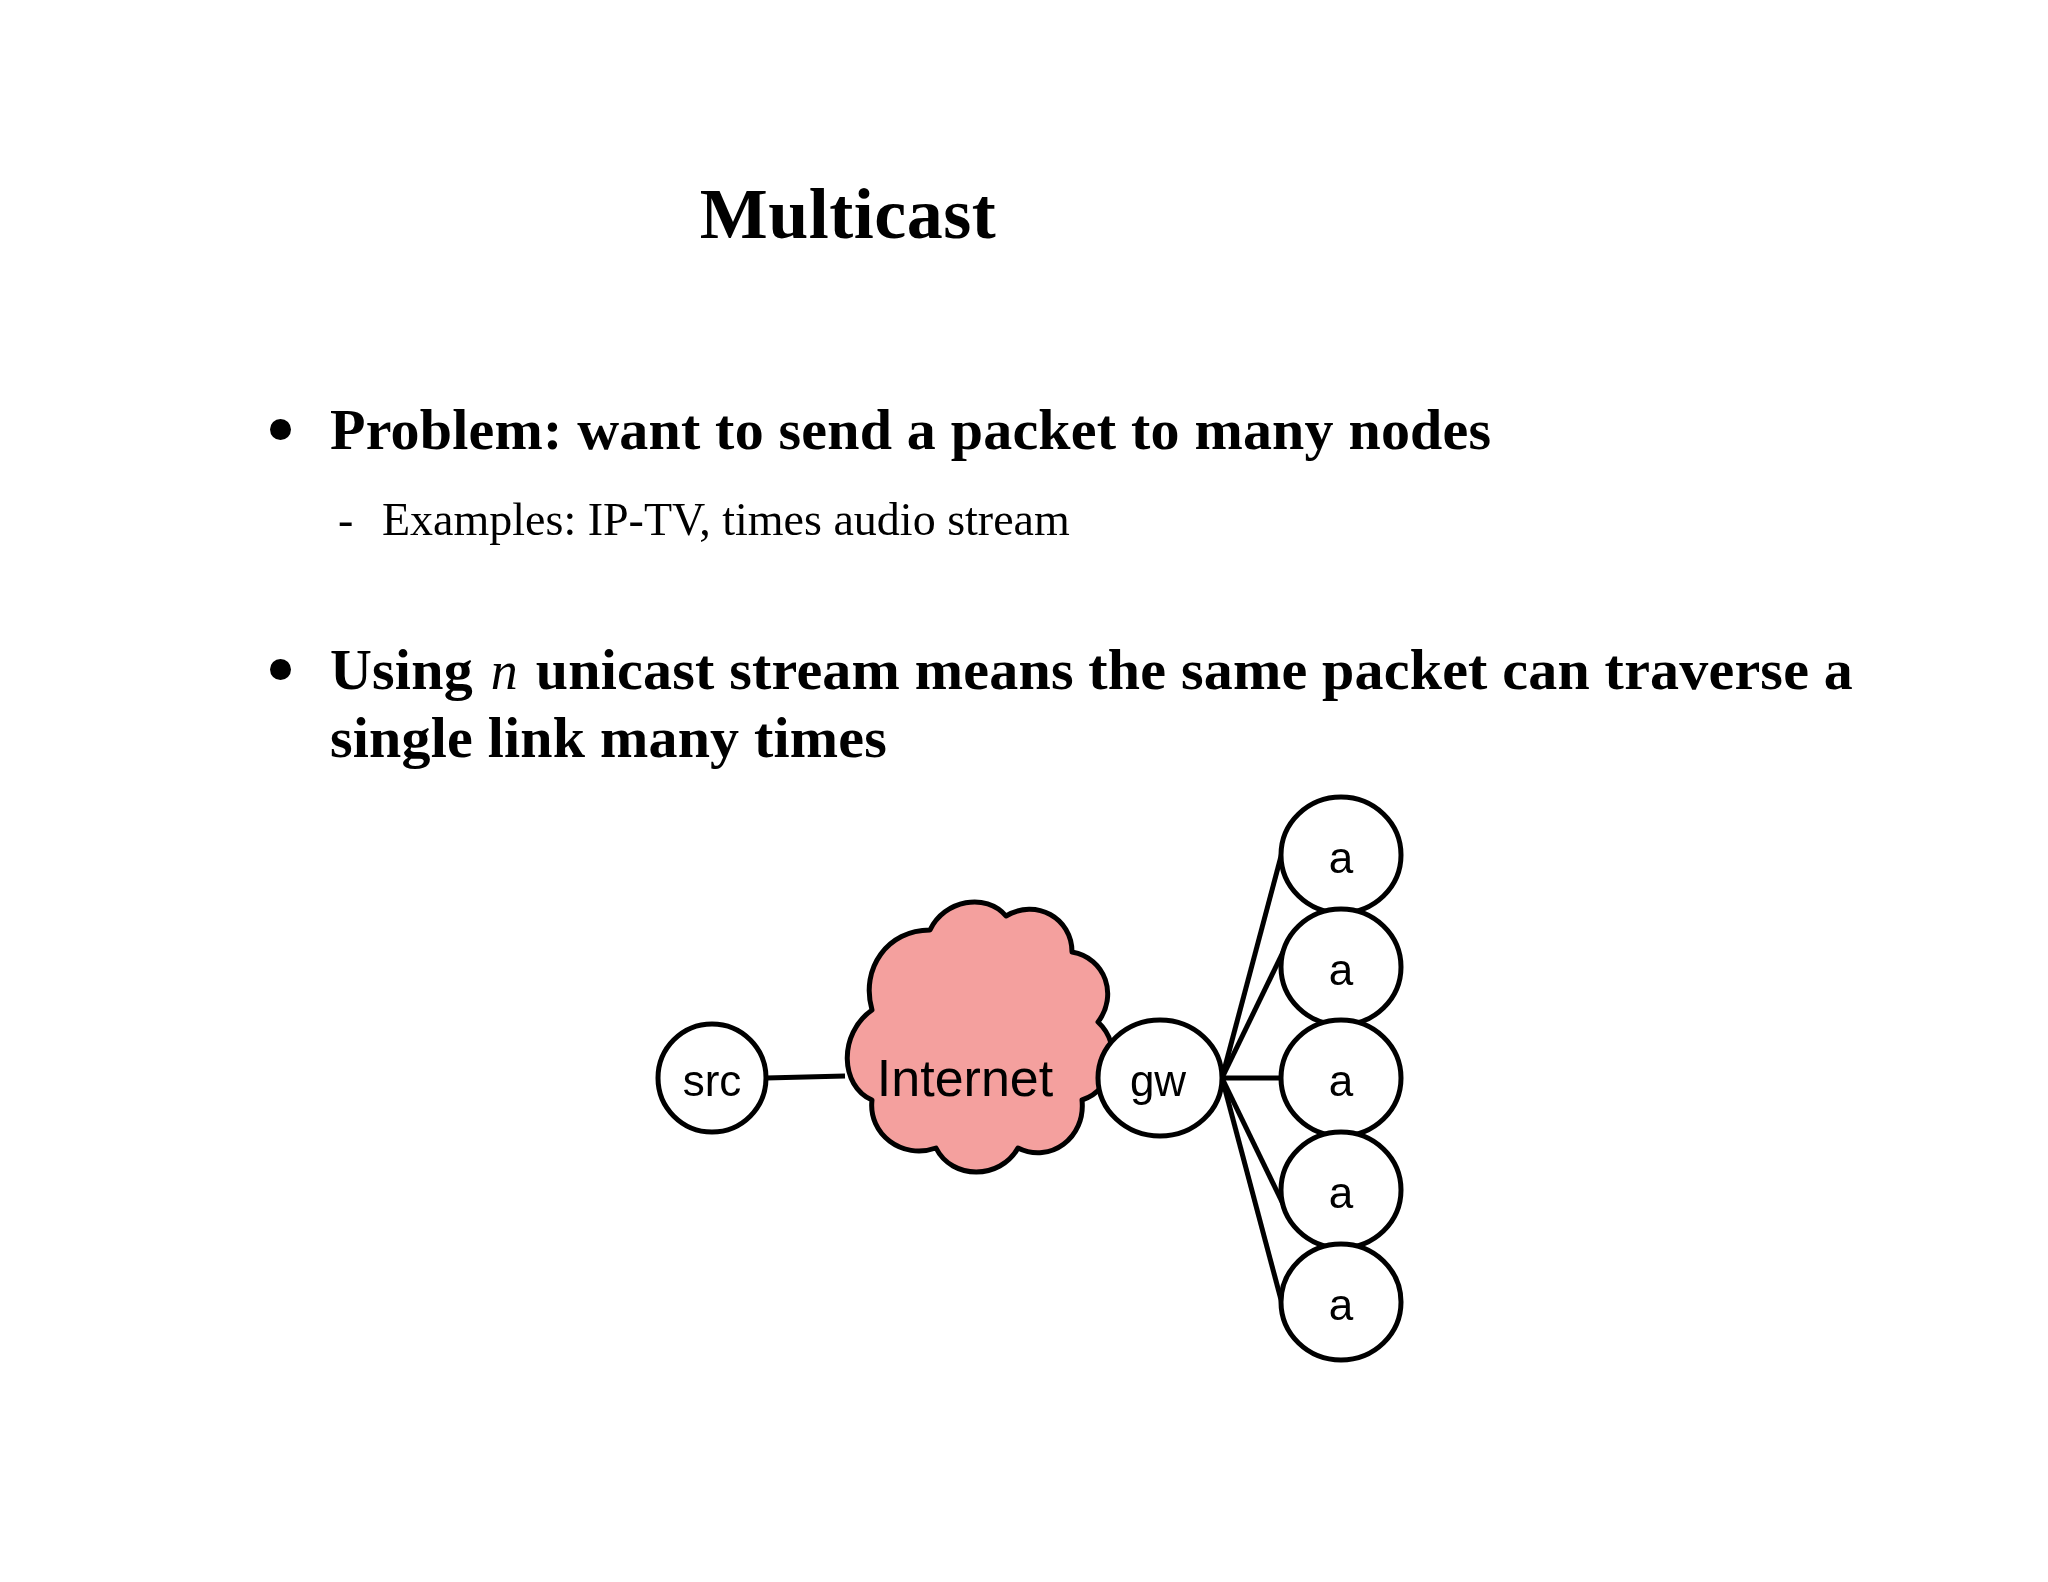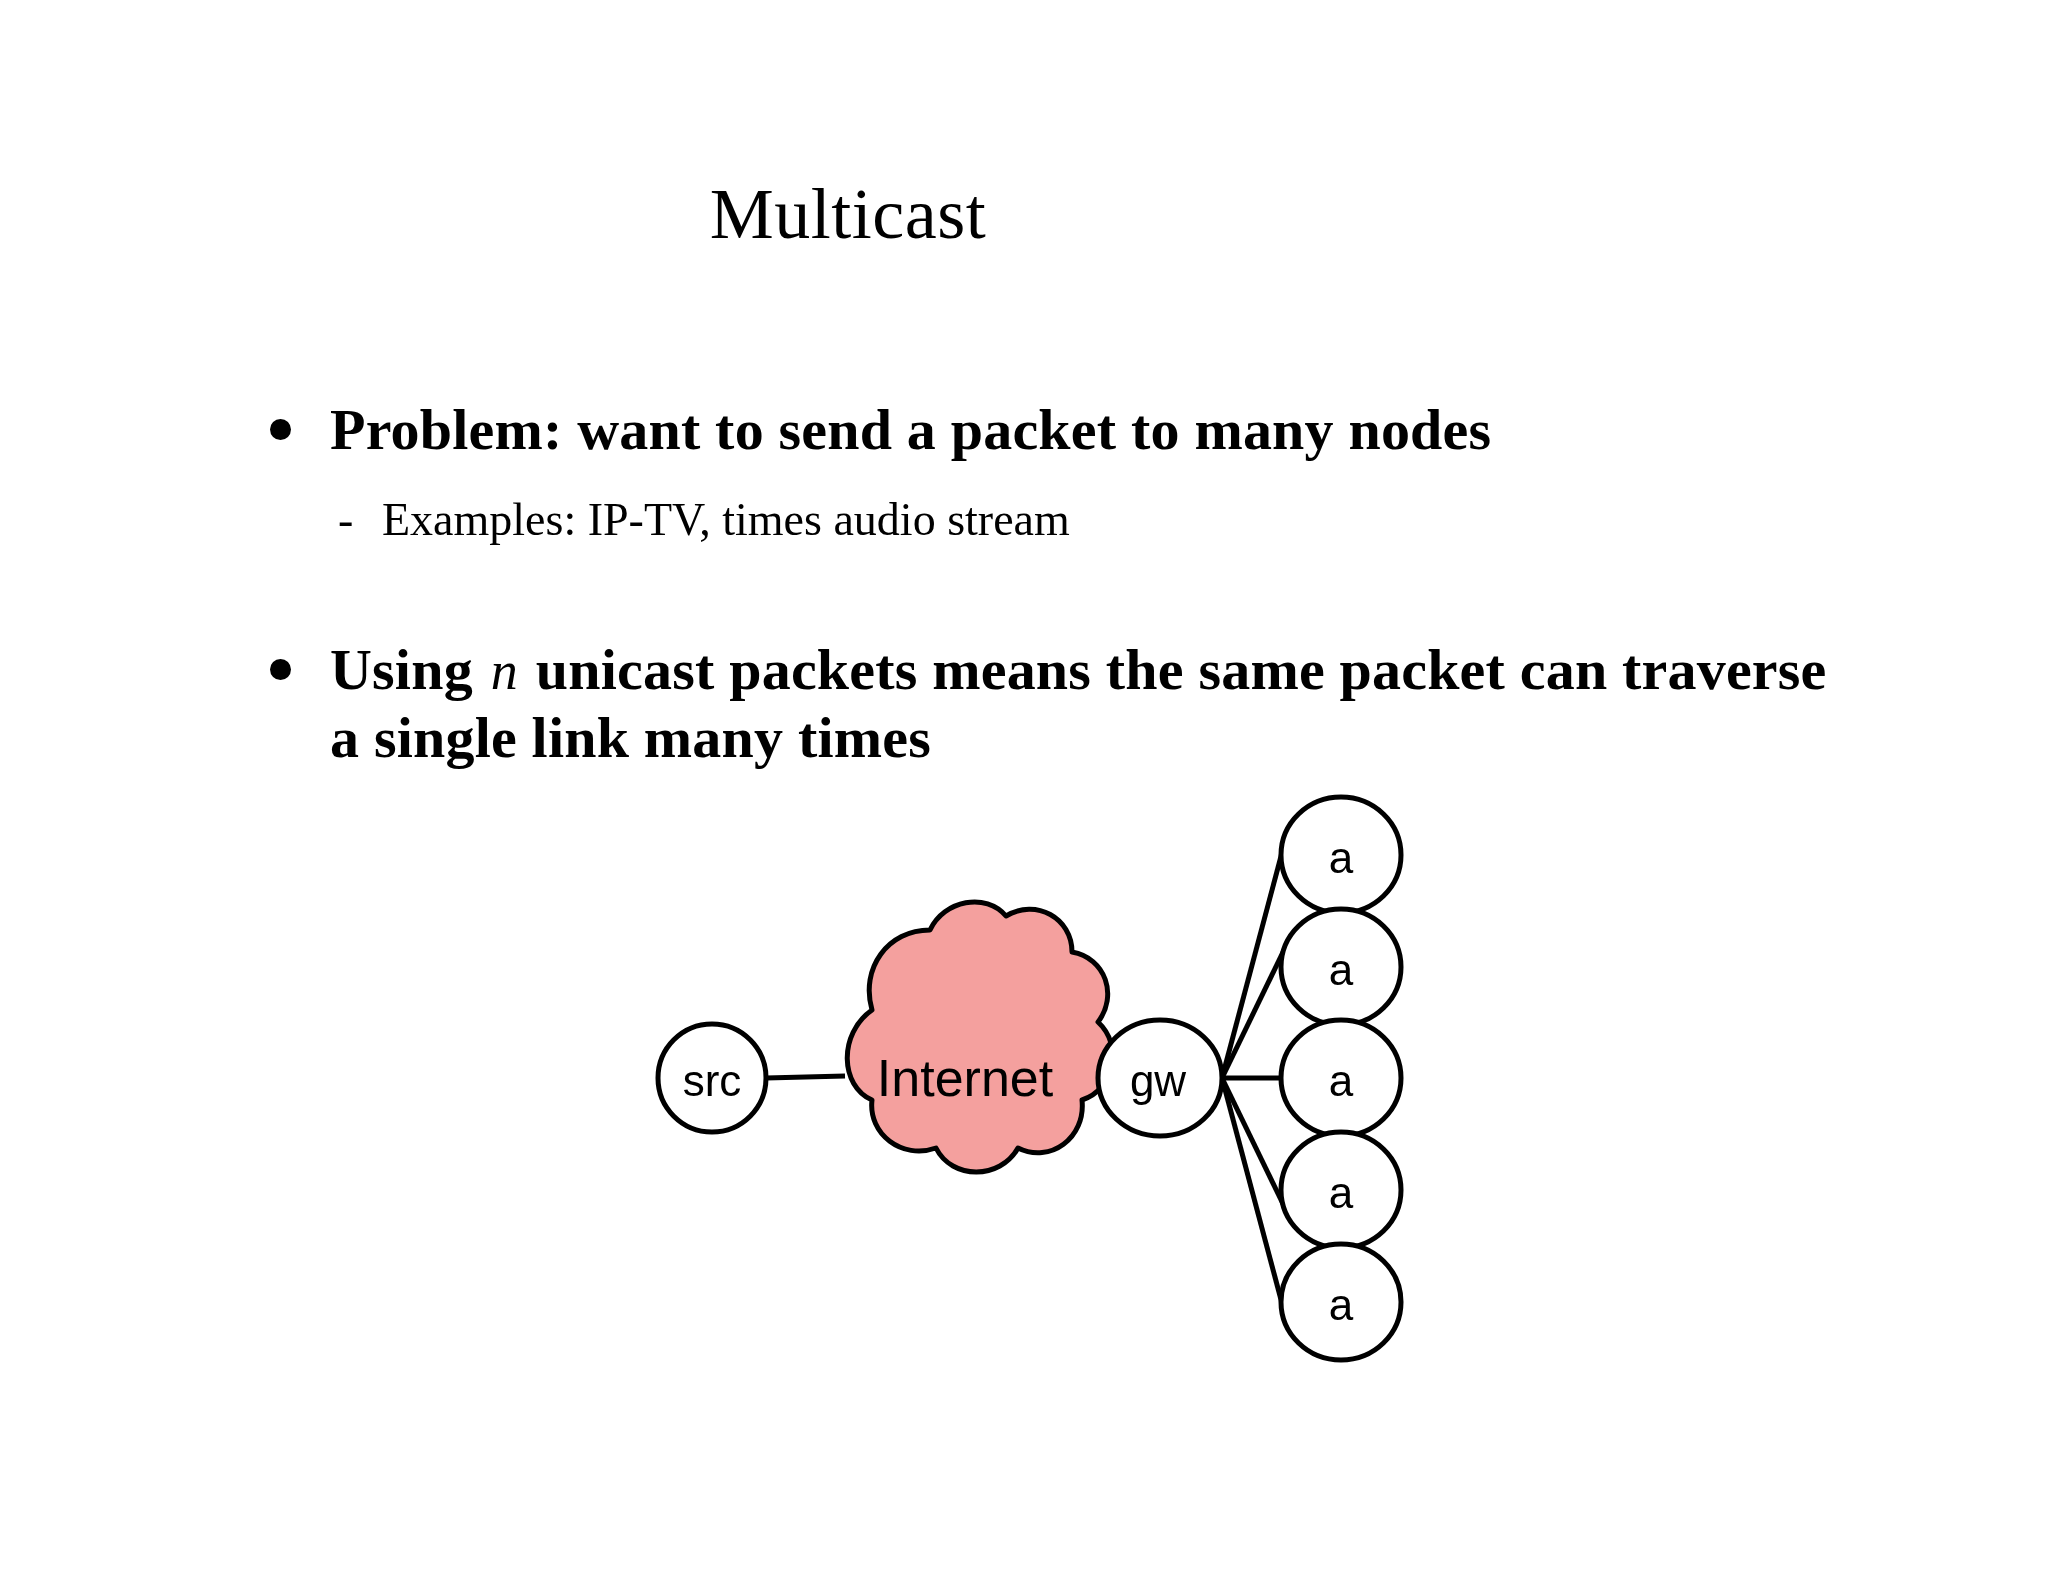--- a/index.html
+++ b/index.html
@@ -24,21 +24,21 @@
   }
 
   
   .slide-title {
     position: absolute;
     top: 178px;
     left: 0;
     width: 1696px;
     text-align: center;
     font-family: "Liberation Serif", "DejaVu Serif", serif;
-    font-weight: normal;
+    font-weight: bold;
     font-size: 72px;
     line-height: 1.0;
     letter-spacing: 0.5px;
     color: #000000;
   }
 
   
   .bullet-list {
     position: absolute;
     top: 352px;
@@ -142,21 +142,21 @@
 
     <div class="subbullet">
       <span class="dash">-</span>
       <span>Examples: IP-TV, times audio stream</span>
     </div>
 
     <div class="spacer-lg"></div>
 
     <div class="bullet">
       <span class="dot"></span>
-      <span class="bullet-text"><span>Using </span><span class="mathvar">n</span><span> unicast packets means the same packet can traverse a single link many times</span></span>
+      <span class="bullet-text"><span>Using </span><span class="mathvar">n</span><span> unicast stream means the same packet can traverse a single link many times</span></span>
     </div>
 
   </div>
 
   <div class="diagram">
     <svg width="2048" height="1582" viewBox="0 0 2048 1582" xmlns="http://www.w3.org/2000/svg">
 
       <g>
 
         <line class="link-line" x1="766" y1="1078" x2="845" y2="1076"></line>

